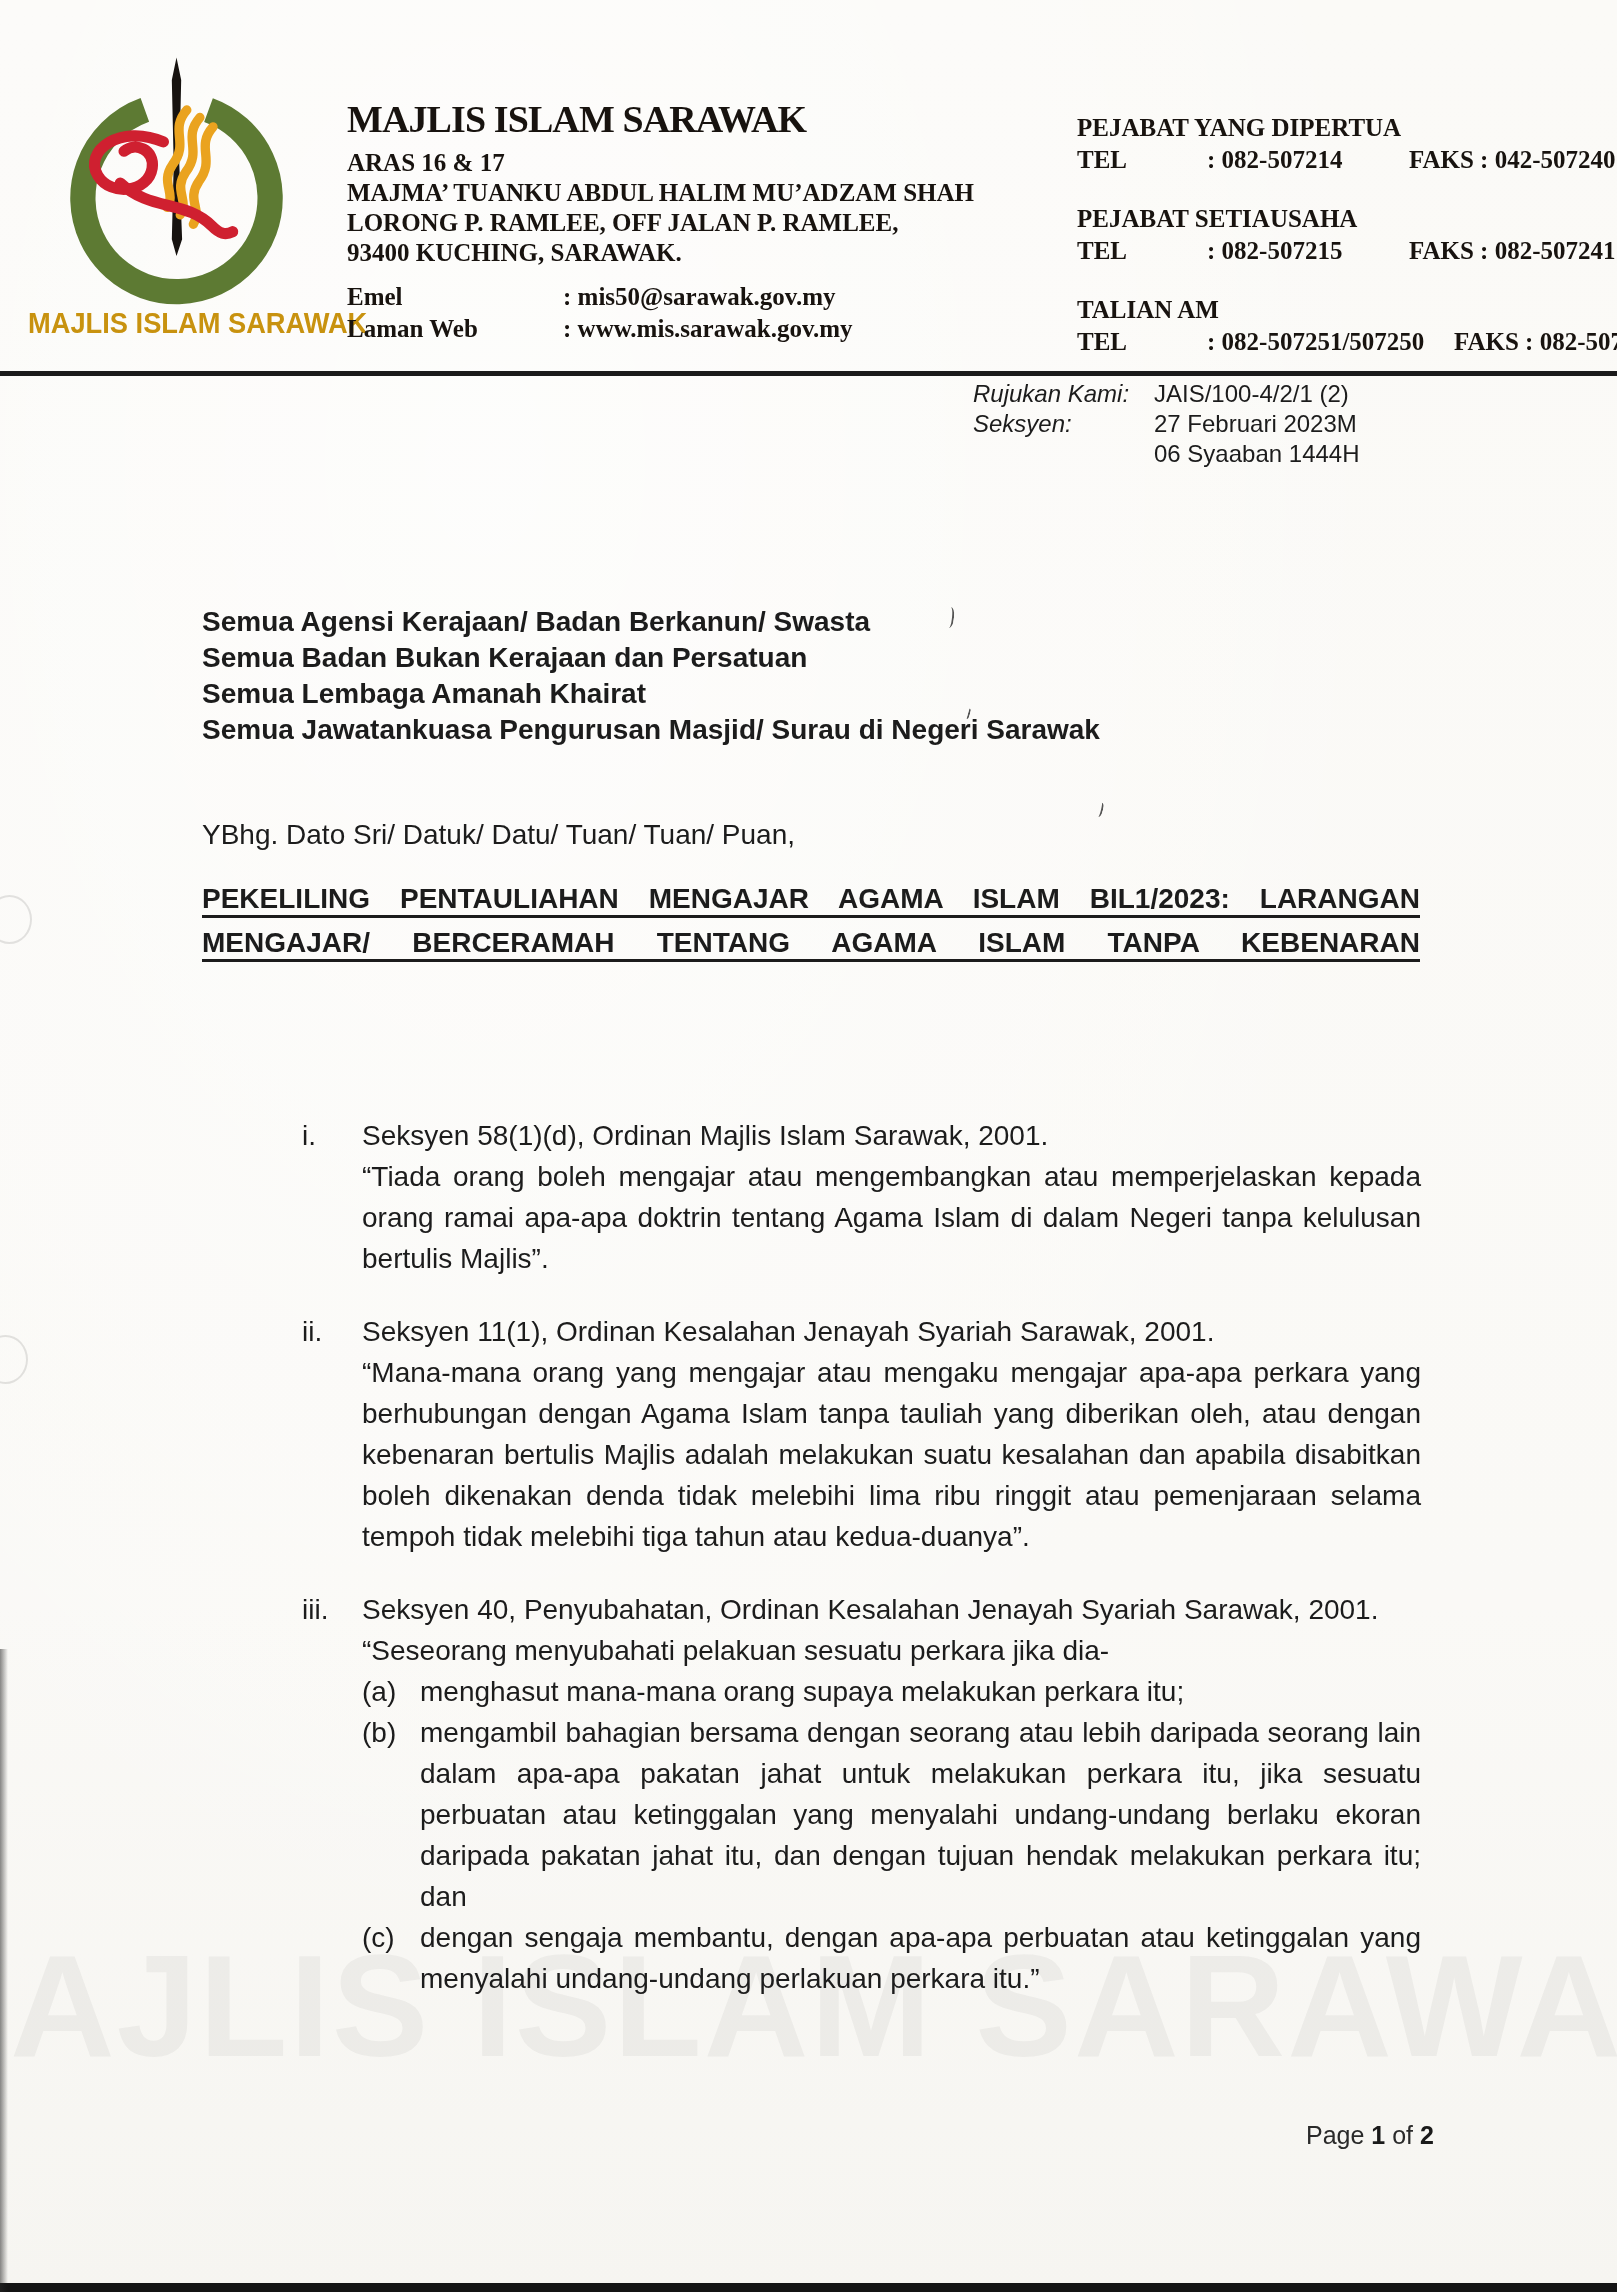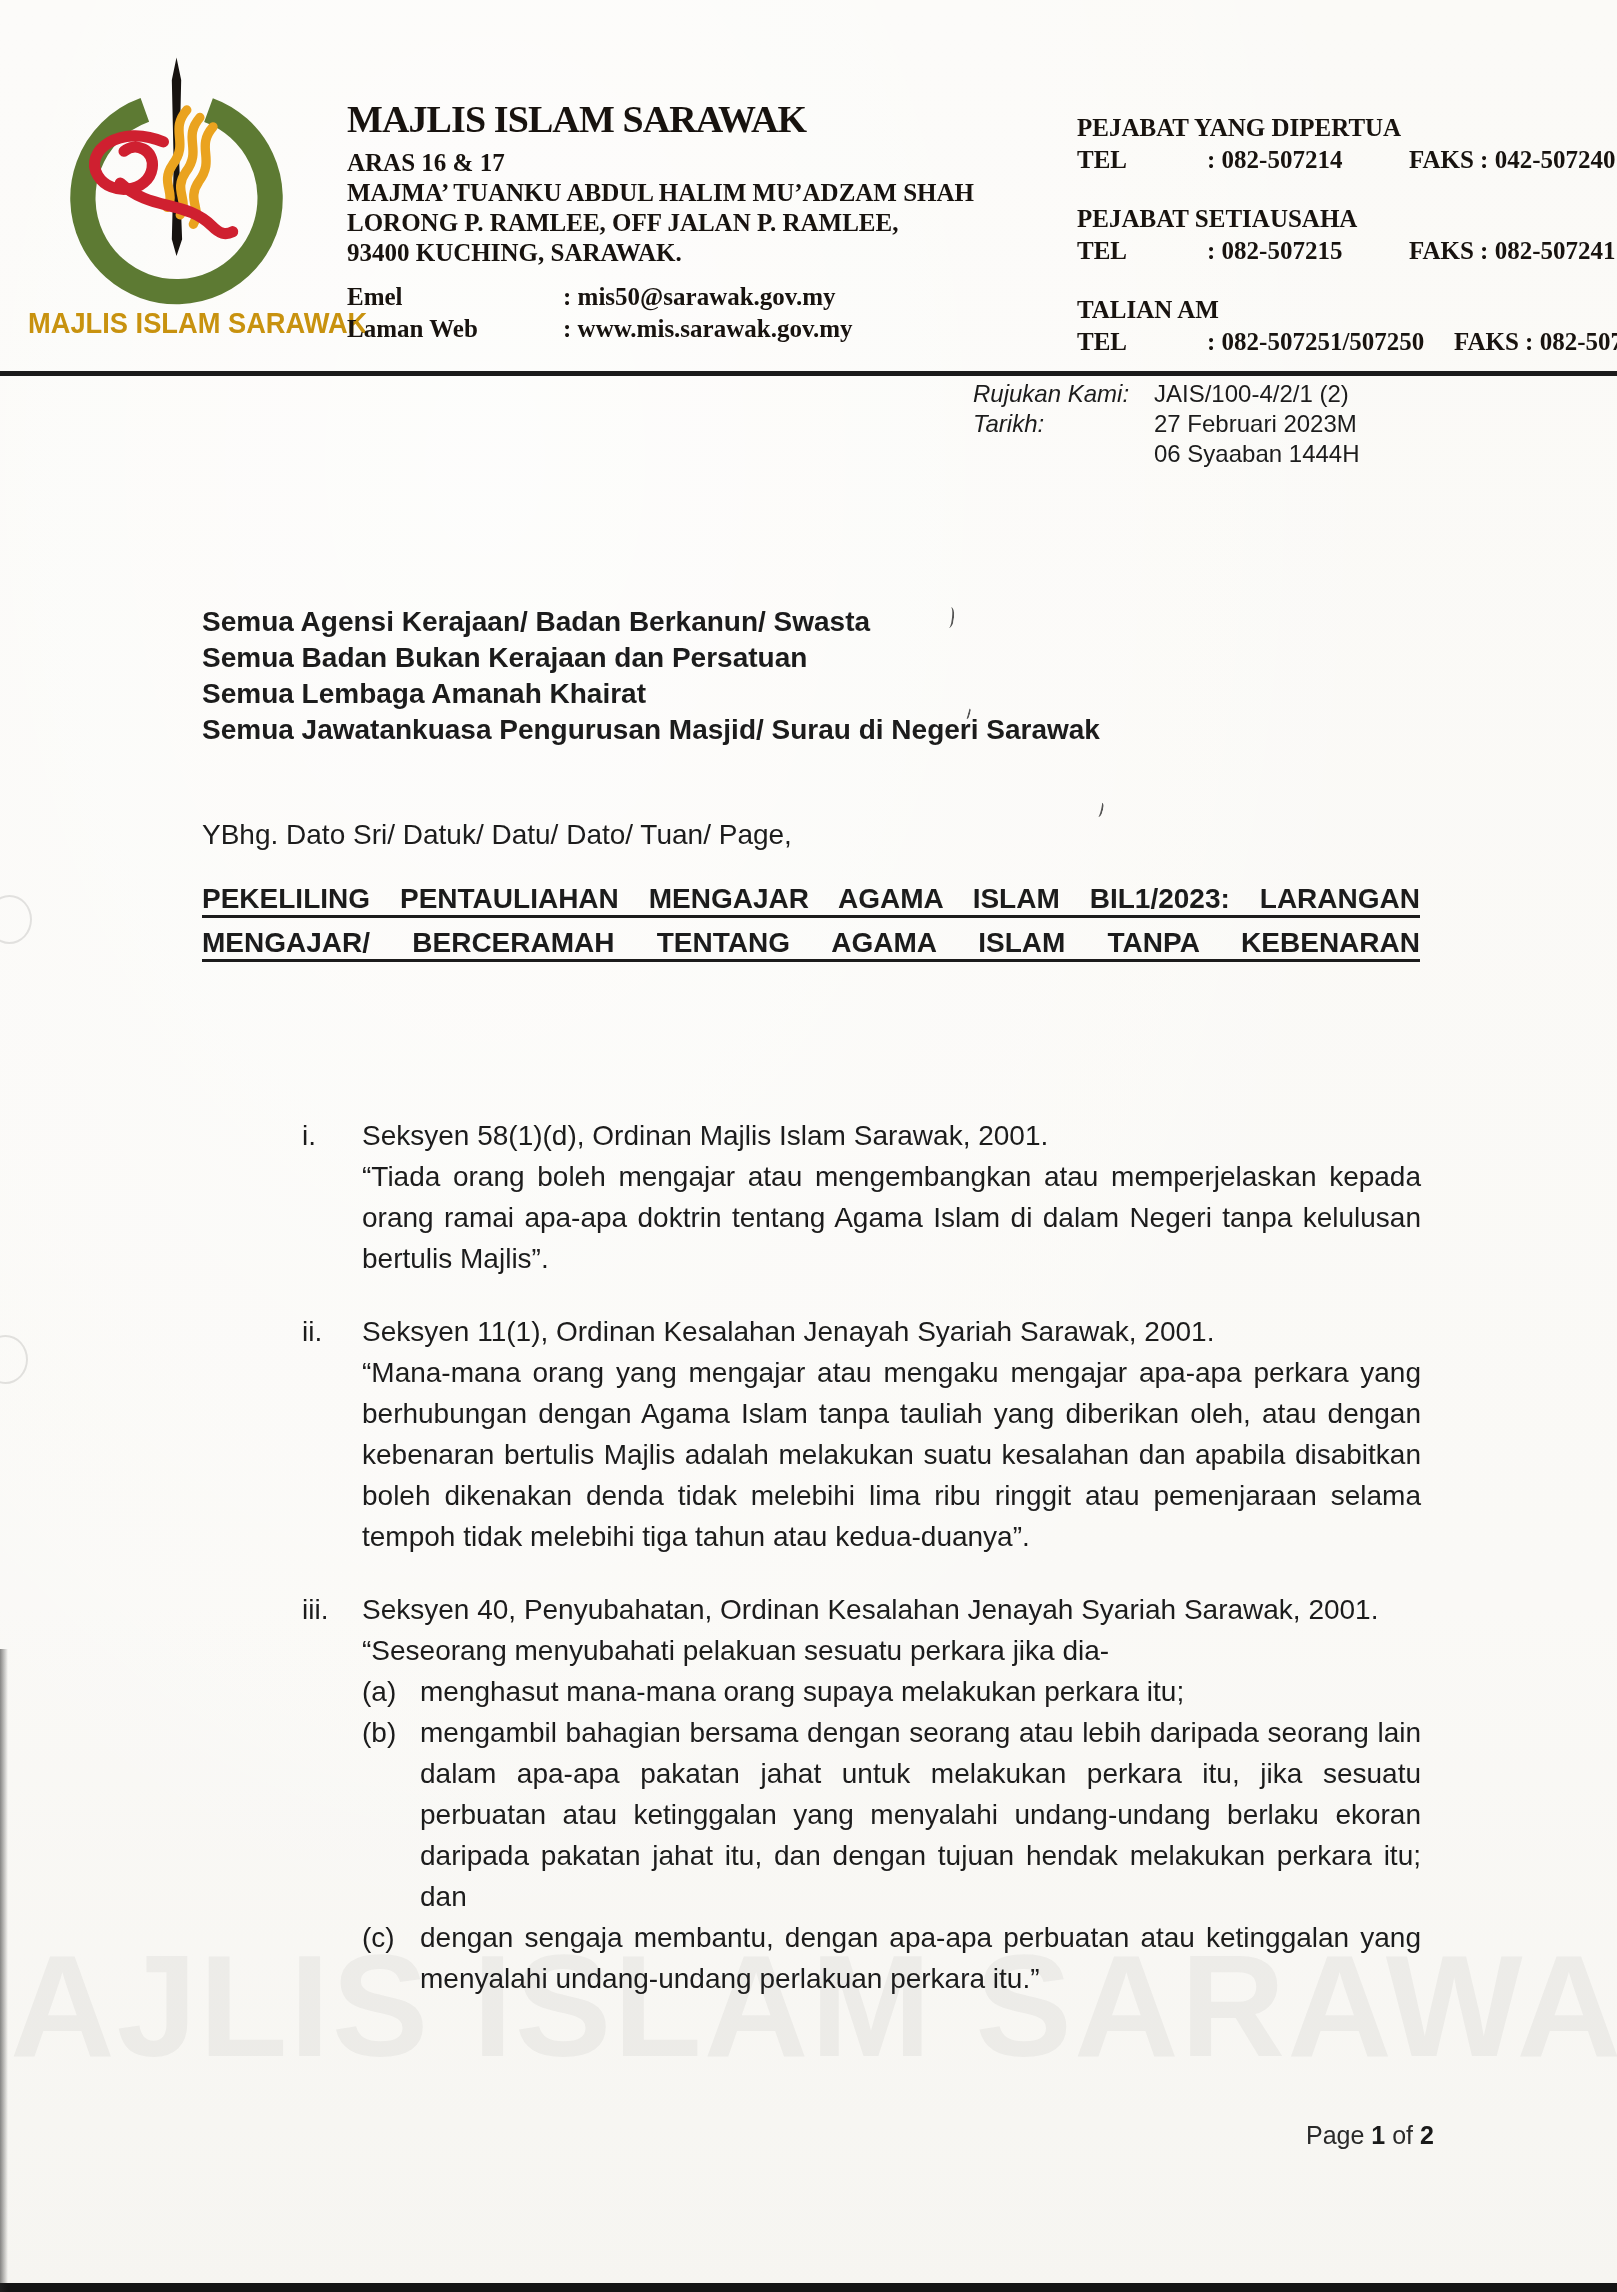--- a/index.html
+++ b/index.html
@@ -170,34 +170,34 @@
         <span>FAKS : 082-507254</span>
       </div>
     </div>
   </div>
 
   <div class="separator"></div>
 
   <div class="reference">
     <span class="ref-label">Rujukan Kami:</span>
     <span>JAIS/100-4/2/1 (2)</span>
-    <span class="ref-label">Tarikh:</span>
+    <span class="ref-label">Seksyen:</span>
     <span>27 Februari 2023M</span>
     <span></span>
     <span>06 Syaaban 1444H</span>
   </div>
 
   <div class="recipients">
     <div>Semua Agensi Kerajaan/ Badan Berkanun/ Swasta</div>
     <div>Semua Badan Bukan Kerajaan dan Persatuan</div>
     <div>Semua Lembaga Amanah Khairat</div>
     <div>Semua Jawatankuasa Pengurusan Masjid/ Surau di Negeri Sarawak</div>
   </div>
 
-  <div class="salutation">YBhg. Dato Sri/ Datuk/ Datu/ Dato/ Tuan/ Page,</div>
+  <div class="salutation">YBhg. Dato Sri/ Datuk/ Datu/ Tuan/ Tuan/ Puan,</div>
 
   <div class="subject">
     <div class="subject-line">PEKELILING PENTAULIAHAN MENGAJAR AGAMA ISLAM BIL1/2023: LARANGAN</div>
     <div class="subject-line">MENGAJAR/ BERCERAMAH TENTANG AGAMA ISLAM TANPA KEBENARAN</div>
   </div>
 
 
   <div class="law-list">
 
     <div class="law-item">

